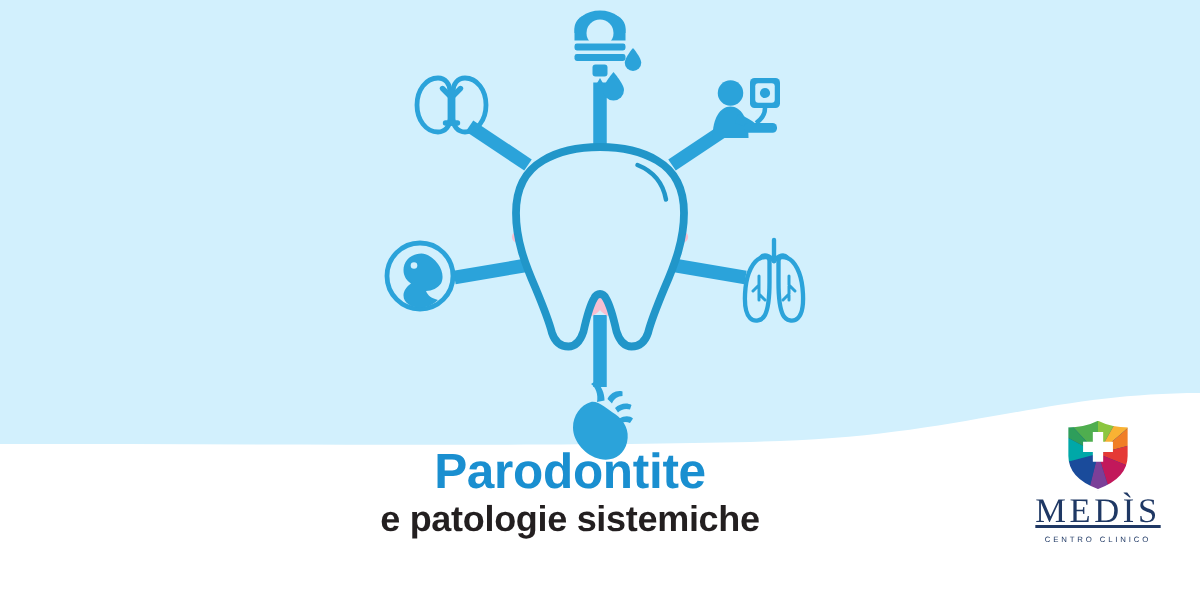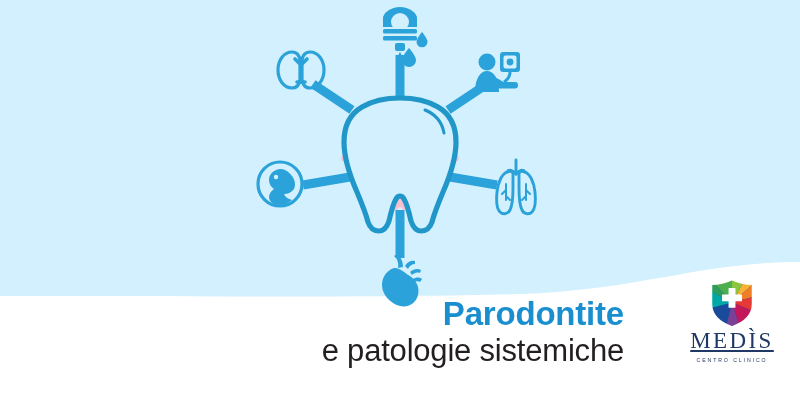--- a/index.html
+++ b/index.html
@@ -26,37 +26,37 @@
   #infographic {
     position: absolute;
     left: 0;
     top: 0;
     width: 800px;
     height: 400px;
   }
   
   #title-block {
     position: absolute;
-    left: 164px;
+    left: 150px;
     top: 296px;
     width: 460px;
-    text-align: right;
+    text-align: center;
     line-height: 1.08;
   }
   #title-main {
     display: block;
     font-size: 33px;
     font-weight: bold;
     color: #1a8fd0;
     letter-spacing: -0.2px;
   }
   #title-sub {
     display: block;
-    font-size: 31px;
-    font-weight: normal;
+    font-size: 24px;
+    font-weight: bold;
     color: #231f20;
     letter-spacing: -0.2px;
     margin-top: 2px;
   }
   
   #logo {
     position: absolute;
     left: 676px;
     top: 278px;
     width: 112px;

